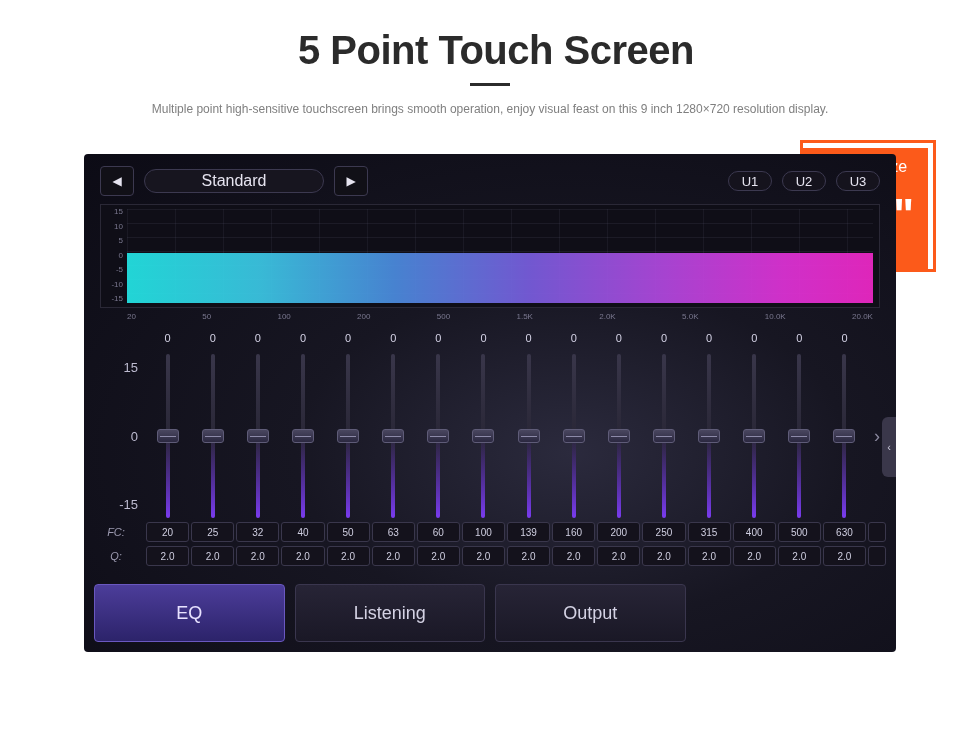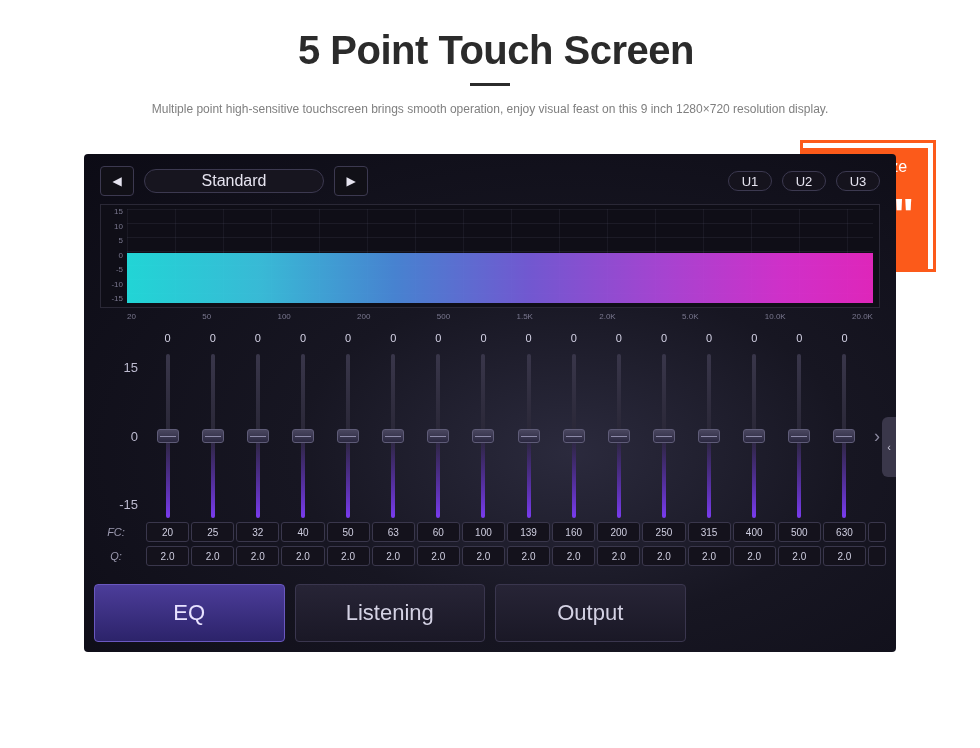--- a/index.html
+++ b/index.html
@@ -271,21 +271,21 @@
     display: grid;
     grid-template-columns: repeat(4, 1fr);
     gap: 10px;
   }
   .tab {
     height: 58px;
     border: 1px solid #3a364e;
     background: linear-gradient(#272436, #1a1826);
     border-radius: 4px;
     display: flex; align-items: center; justify-content: center;
-    font-size: 22px;
+    font-size: 18px;
     color: #d4d2e4;
   }
   .tab.active {
     background: linear-gradient(#4c3d9a, #2c236a);
     border-color: #6a58c0;
     color: #e8e2ff;
   }
 </style>
 </head>
 <body>

